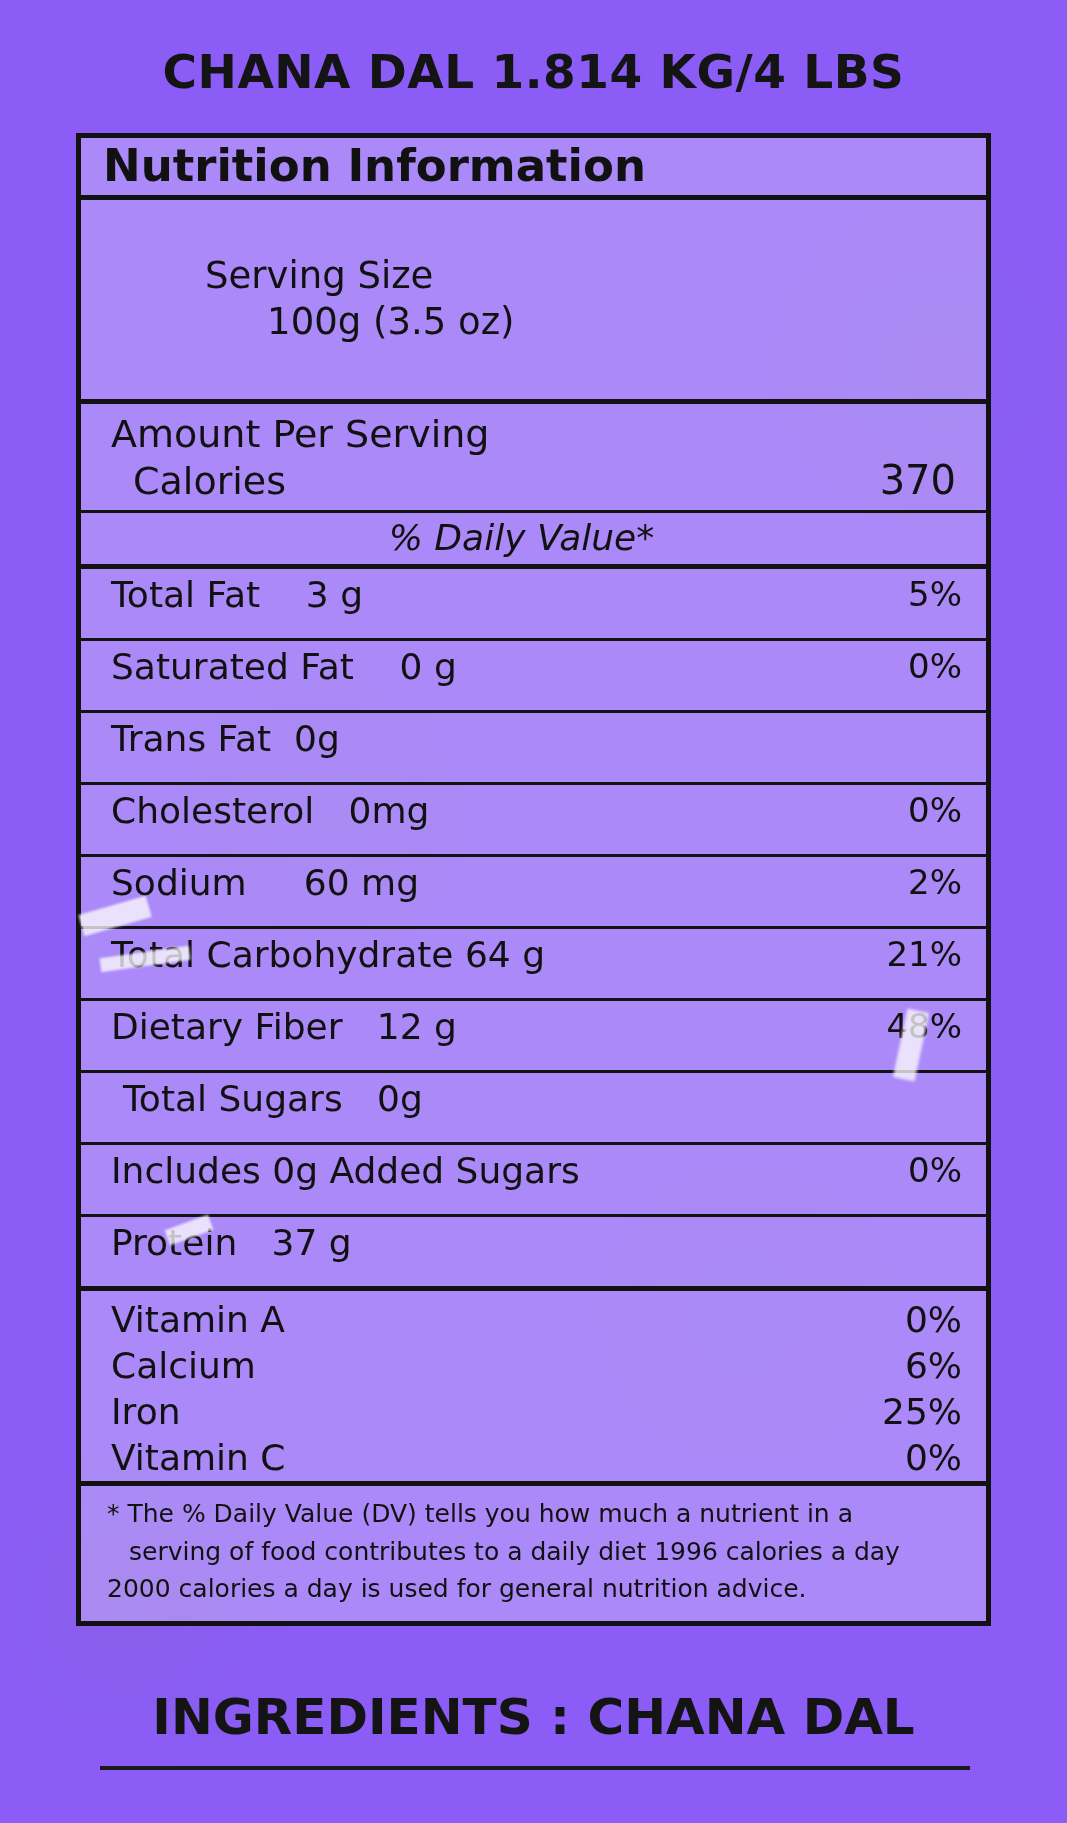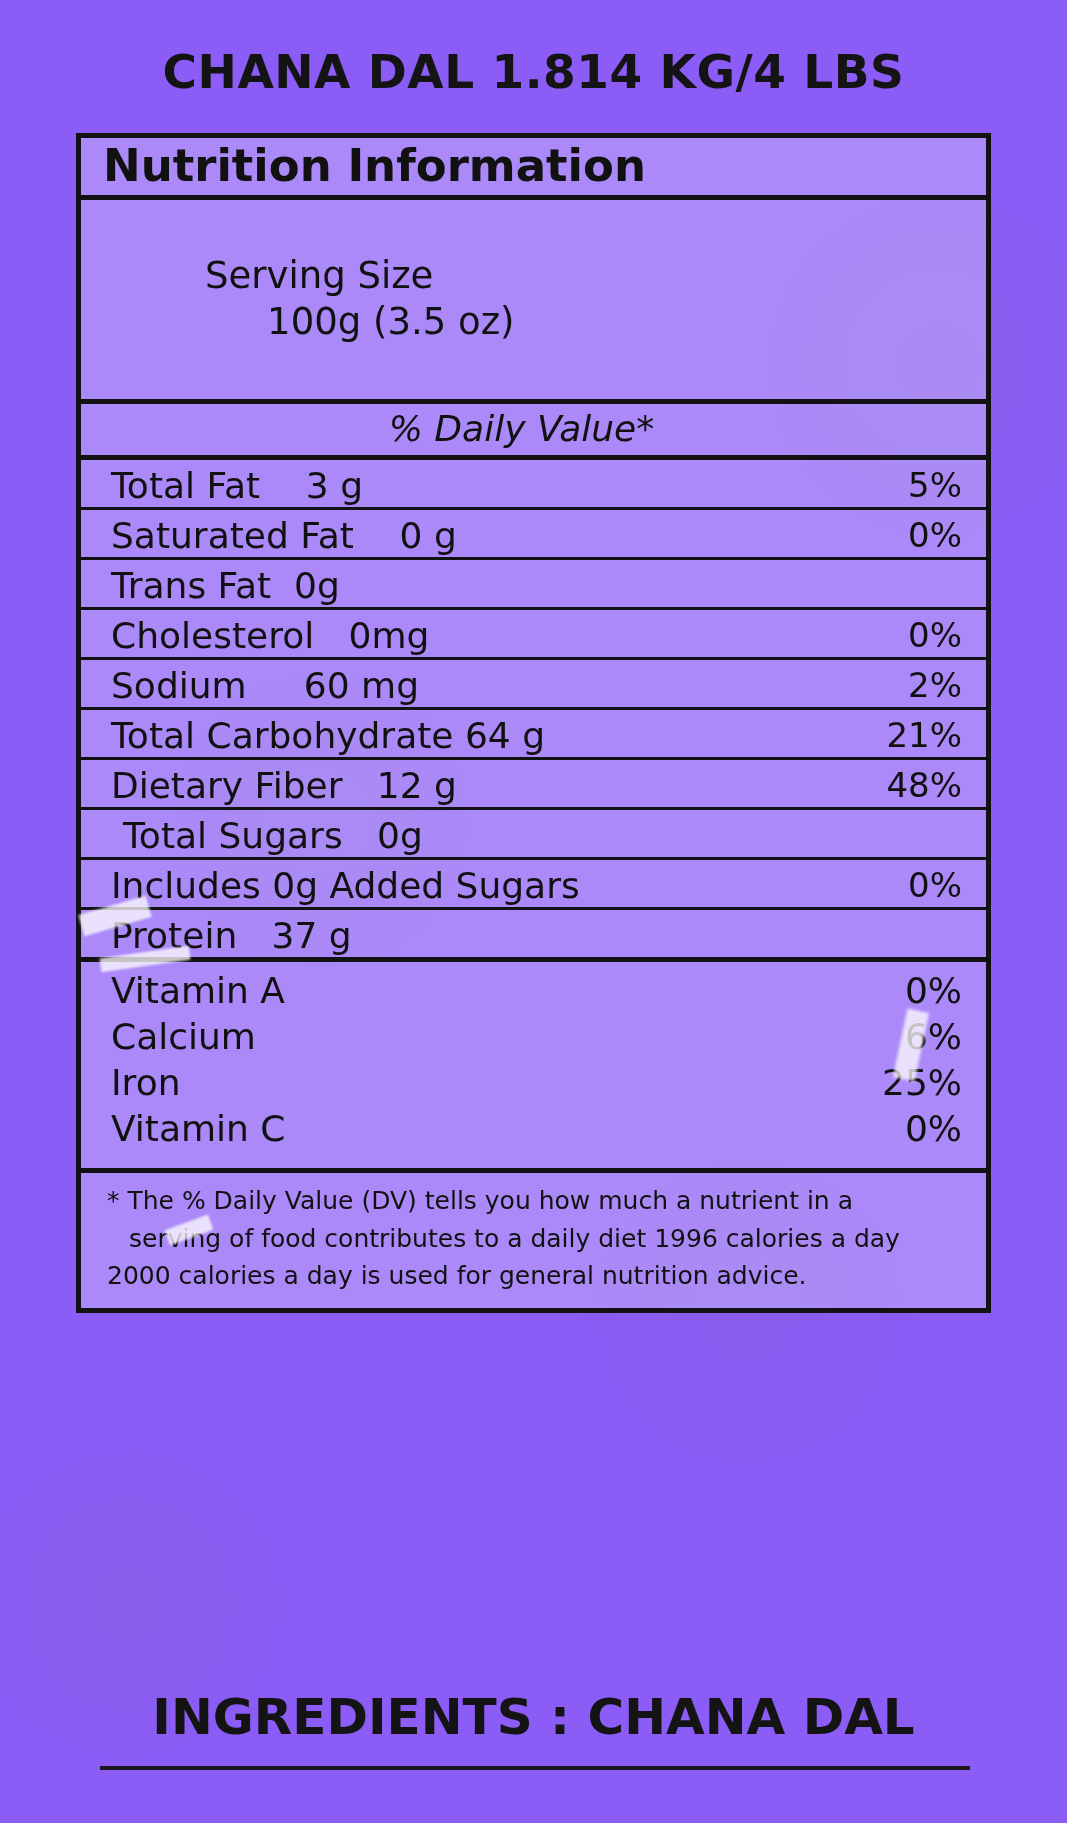--- a/index.html
+++ b/index.html
@@ -117,35 +117,35 @@
 
   .dv-line {
     text-align: center;
     font-size: 36px;
     padding: 4px 24px 6px 0;
     font-style: italic;
   }
 
   .nutrient {
     font-size: 36px;
-    padding: 5px 24px 1px 30px;
+    padding: 5px 24px 23px 30px;
     justify-content: space-between;
   }
   .nutrient .label {
     white-space: pre;
   }
   .nutrient .pct {
     font-size: 34px;
   }
   .nutrient.indent {
     padding-left: 42px;
   }
 
   .vit-block {
-    padding: 6px 24px 16px 30px;
+    padding: 6px 24px 0 30px;
     font-size: 36px;
   }
   .vit-row {
     display: flex;
     justify-content: space-between;
     align-items: baseline;
     line-height: 1.28;
   }
 
   .footnote {
@@ -201,20 +201,27 @@
 
     <div class="nut-header rule">Nutrition Information</div>
 
     <div class="serving-block rule">
       <div class="serving-line">
         <span>Serving Size</span>
         <span style="display:inline-block;width:62px"></span><span>100g (3.5 oz)</span>
       </div>
     </div>
 
+    <div class="amount-block rule-thin">
+      <div class="amount-title">Amount Per Serving</div>
+      <div class="cal-line">
+        <span class="cal-label">Calories</span>
+        <span class="cal-value">370</span>
+      </div>
+    </div>
 
     <div class="dv-line rule">% Daily Value*</div>
 
     <div class="row nutrient rule-thin">
       <span class="label">Total Fat    3 g</span>
       <span class="pct">5%</span>
     </div>
 
     <div class="row nutrient rule-thin">
       <span class="label">Saturated Fat    0 g</span>

